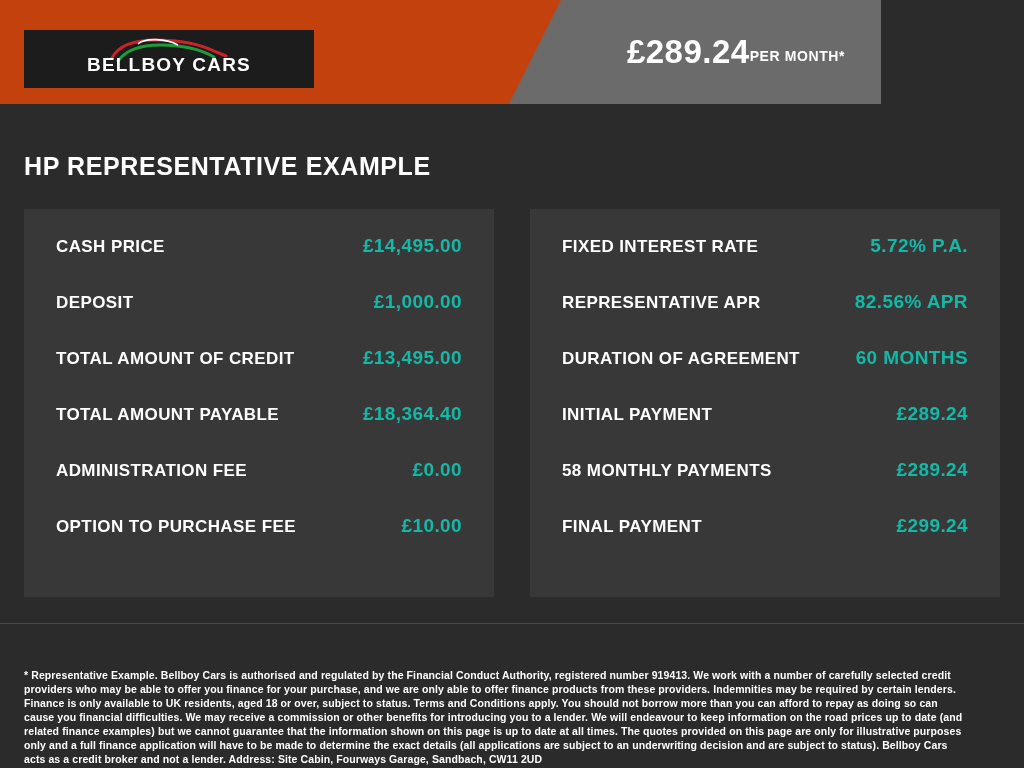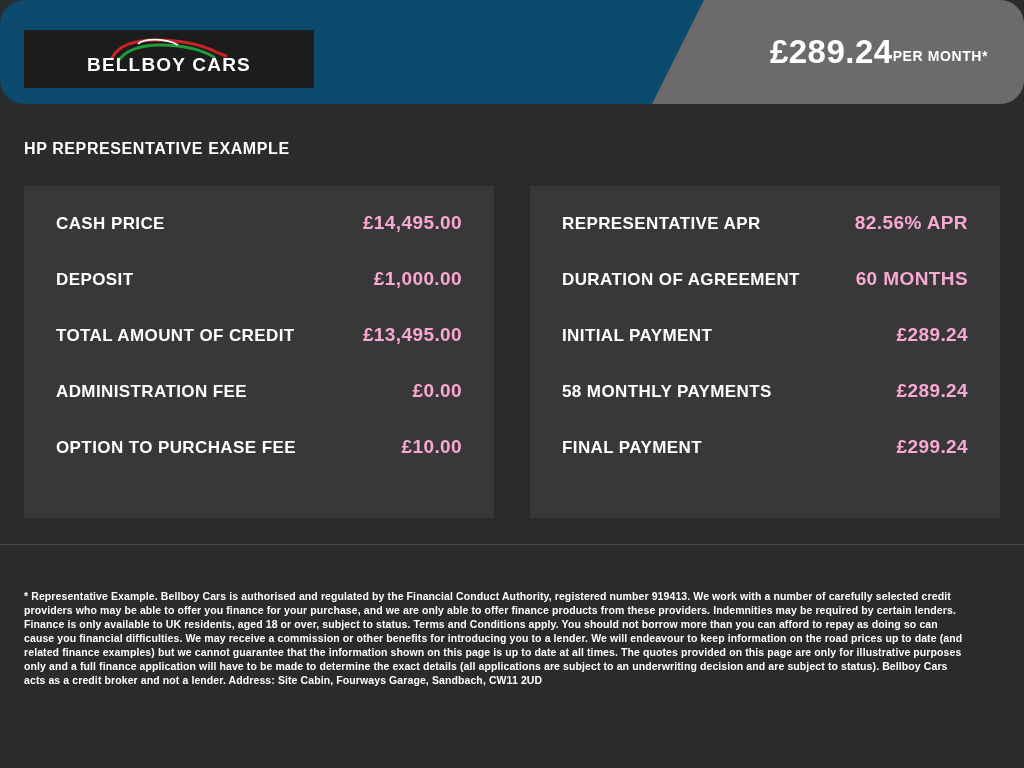--- a/index.html
+++ b/index.html
@@ -13,25 +13,24 @@
   .page {
     position: relative;
     width: 1024px;
     height: 768px;
     background: #2b2b2b;
   }
 
   
   .header {
     position: relative;
-    width: 1024px;
+    width: 881px;
     height: 104px;
-    background: #0c4a6e;
+    background: #c2410c;
     overflow: hidden;
-    border-radius: 24px;
   }
   .logo-box {
     position: absolute;
     left: 24px;
     top: 30px;
     width: 290px;
     height: 58px;
     background: #1c1c1c;
     display: flex;
     align-items: center;
@@ -94,24 +93,24 @@
     font-size: 14px;
     font-weight: bold;
     letter-spacing: 0.6px;
     margin-left: 0;
     margin-top: 8px;
   }
 
   
   .title {
     color: #ffffff;
-    font-size: 16px;
+    font-size: 25px;
     font-weight: bold;
     letter-spacing: 0.6px;
-    padding: 36px 0 0 24px;
+    padding: 48px 0 0 24px;
   }
 
   
   .tables {
     display: flex;
     gap: 36px;
     padding: 28px 24px 0 24px;
   }
   .panel {
     flex: 1;
@@ -124,21 +123,21 @@
     justify-content: space-between;
     height: 56px;
   }
   .row-label {
     color: #ffffff;
     font-size: 17px;
     font-weight: bold;
     letter-spacing: 0.4px;
   }
   .row-value {
-    color: #f9a8d4;
+    color: #14b8a6;
     font-size: 19px;
     font-weight: bold;
     letter-spacing: 0.4px;
     text-align: right;
     white-space: nowrap;
   }
 
   
   .footer-sep {
     height: 1px;
@@ -196,30 +195,38 @@
       </div>
       <div class="row">
         <span class="row-label">DEPOSIT</span>
         <span class="row-value">£1,000.00</span>
       </div>
       <div class="row">
         <span class="row-label">TOTAL AMOUNT OF CREDIT</span>
         <span class="row-value">£13,495.00</span>
       </div>
       <div class="row">
+        <span class="row-label">TOTAL AMOUNT PAYABLE</span>
+        <span class="row-value">£18,364.40</span>
+      </div>
+      <div class="row">
         <span class="row-label">ADMINISTRATION FEE</span>
         <span class="row-value">£0.00</span>
       </div>
       <div class="row">
         <span class="row-label">OPTION TO PURCHASE FEE</span>
         <span class="row-value">£10.00</span>
       </div>
     </div>
 
     <div class="panel">
+      <div class="row">
+        <span class="row-label">FIXED INTEREST RATE</span>
+        <span class="row-value">5.72% P.A.</span>
+      </div>
       <div class="row">
         <span class="row-label">REPRESENTATIVE APR</span>
         <span class="row-value">82.56% APR</span>
       </div>
       <div class="row">
         <span class="row-label">DURATION OF AGREEMENT</span>
         <span class="row-value">60 MONTHS</span>
       </div>
       <div class="row">
         <span class="row-label">INITIAL PAYMENT</span>

